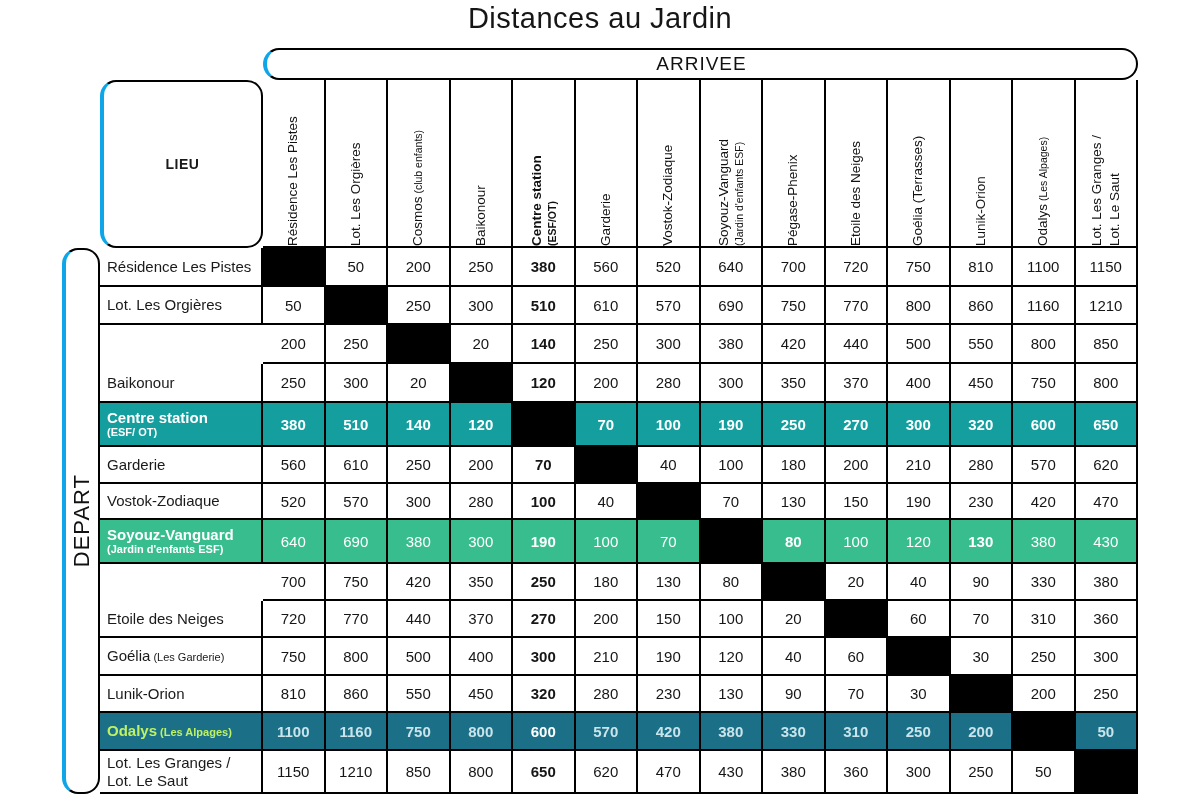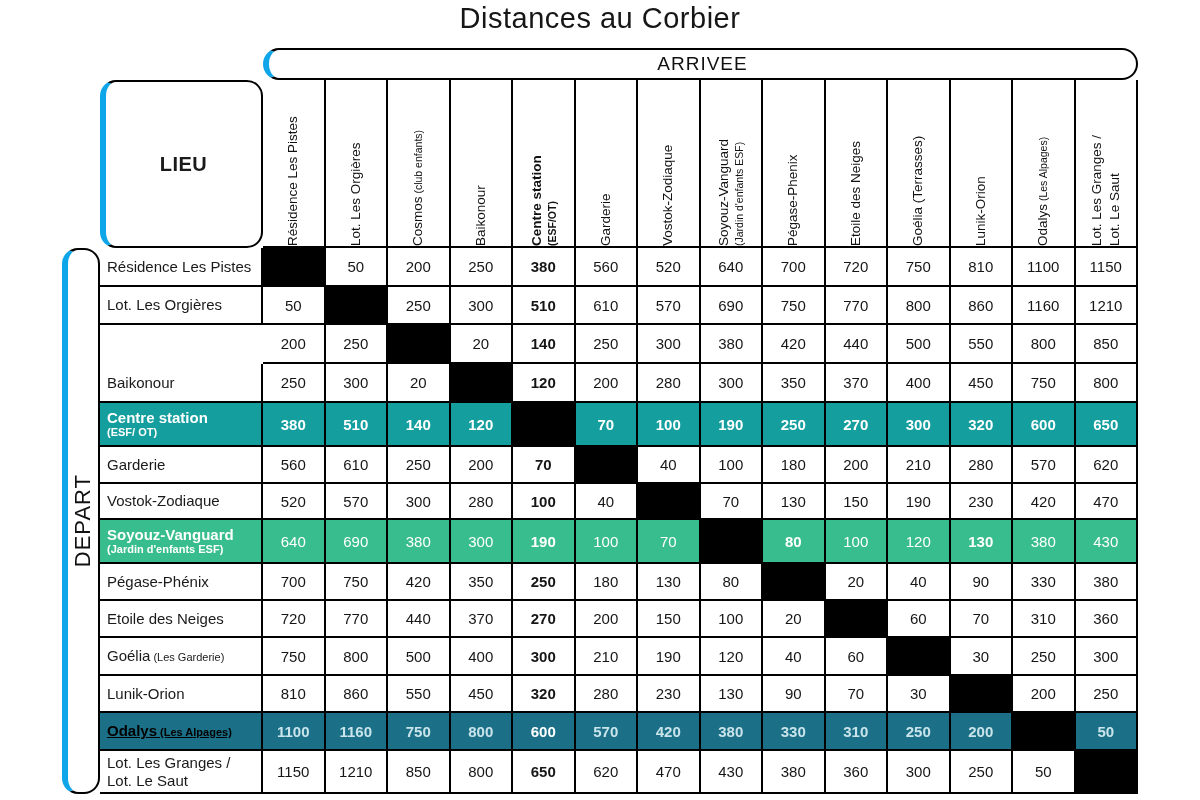--- a/index.html
+++ b/index.html
@@ -3,45 +3,45 @@
 <meta charset="utf-8">
 <style>
   html,body{margin:0;padding:0;background:#fff;}
   body{width:1200px;height:800px;position:relative;font-family:"Liberation Sans","DejaVu Sans",sans-serif;color:#1a1a1a;}
   .stage{position:absolute;left:0;top:0;width:1200px;height:800px;background:#fff;overflow:hidden;}
   .title{position:absolute;top:2px;left:0;width:100%;text-align:center;font-size:29px;letter-spacing:.5px;color:#161616;}
   #grid{position:absolute;left:62px;top:48px;display:grid;
         grid-template-columns:38px 163px repeat(14,62.5px);
         grid-template-rows:32px 168px 39px 38px 39px 39px 44px 37px 36px 44px 37px 37px 38px 37px 38px 43px;}
   .cell{border-right:2px solid #000;border-bottom:2px solid #000;background:#fff;box-sizing:border-box;overflow:hidden;}
-  .bl{border-left:6px solid #0ea5e9;border-radius:16px;}
+  .bl{border-left:4px solid #0ea5e9;border-radius:16px;}
   .bt{border-top:2px solid #000;}
   .sp{background:#fff;}
   .sp1{grid-area:1/1/2/3;}
   .sp2{grid-area:2/1/3/2;}
   .arrivee{grid-area:1/3/2/17;display:flex;align-items:center;justify-content:center;font-size:19px;letter-spacing:1px;color:#111;}
-  .lieu{grid-area:2/2/3/3;display:flex;align-items:center;justify-content:center;font-size:20px;font-weight:bold;letter-spacing:.5px;}
+  .lieu{grid-area:2/2/3/3;display:flex;align-items:center;justify-content:center;font-size:14px;font-weight:bold;letter-spacing:.5px;}
   .depart{grid-area:3/1/17/2;display:flex;align-items:center;justify-content:center;}
   .vrot{writing-mode:vertical-rl;transform:rotate(180deg);}
   .depart .vrot{font-size:22px;letter-spacing:1px;color:#111;}
   .hcell{display:flex;justify-content:center;}
   .hcell .vrot{height:100%;padding-top:9px;font-size:13.5px;line-height:1.3;color:#111;}
   .hcell .sm,.hcell .sub{font-size:10.5px;}
   .rlabel{display:flex;flex-direction:column;justify-content:center;padding-left:7px;font-size:15px;line-height:1.18;}
   .rlabel .sm{font-size:11px;}
   .rlabel .sub{font-size:11px;}
   .val{display:flex;align-items:center;justify-content:center;font-size:15px;color:#161616;}
   .b{font-weight:bold;}
   .diag{background:#000;}
 </style>
 </head>
 <body>
 
 <div class="stage">
-  <div class="title">Distances au Corbier</div>
+  <div class="title">Distances au Jardin</div>
 
   <div id="grid">
     <div class="sp sp1"></div>
     <div class="cell bl bt arrivee">ARRIVEE</div>
     <div class="sp sp2"></div>
     <div class="cell bl bt lieu">LIEU</div>
     <div class="cell bl bt depart">
       <span class="vrot">DEPART</span>
     </div>
 
@@ -246,23 +246,20 @@
       <div class="cell val b" style="grid-area: 10 / 7; background: rgb(56, 189, 142); color: rgb(255, 255, 255);">190</div>
       <div class="cell val" style="grid-area: 10 / 8; background: rgb(56, 189, 142); color: rgb(255, 255, 255);">100</div>
       <div class="cell val" style="grid-area: 10 / 9; background: rgb(56, 189, 142); color: rgb(255, 255, 255);">70</div>
       <div class="cell val diag" style="grid-area: 10 / 10;"></div>
       <div class="cell val b" style="grid-area: 10 / 11; background: rgb(56, 189, 142); color: rgb(255, 255, 255);">80</div>
       <div class="cell val" style="grid-area: 10 / 12; background: rgb(56, 189, 142); color: rgb(255, 255, 255);">100</div>
       <div class="cell val" style="grid-area: 10 / 13; background: rgb(56, 189, 142); color: rgb(255, 255, 255);">120</div>
       <div class="cell val b" style="grid-area: 10 / 14; background: rgb(56, 189, 142); color: rgb(255, 255, 255);">130</div>
       <div class="cell val" style="grid-area: 10 / 15; background: rgb(56, 189, 142); color: rgb(255, 255, 255);">380</div>
       <div class="cell val" style="grid-area: 10 / 16; background: rgb(56, 189, 142); color: rgb(255, 255, 255);">430</div>
-      <div class="cell rlabel" style="grid-area: 11 / 2;">
-        <div class="l1"><span>Pégase-Phénix</span></div>
-      </div>
       <div class="cell val" style="grid-area: 11 / 3;">700</div>
       <div class="cell val" style="grid-area: 11 / 4;">750</div>
       <div class="cell val" style="grid-area: 11 / 5;">420</div>
       <div class="cell val" style="grid-area: 11 / 6;">350</div>
       <div class="cell val b" style="grid-area: 11 / 7;">250</div>
       <div class="cell val" style="grid-area: 11 / 8;">180</div>
       <div class="cell val" style="grid-area: 11 / 9;">130</div>
       <div class="cell val" style="grid-area: 11 / 10;">80</div>
       <div class="cell val diag" style="grid-area: 11 / 11;"></div>
       <div class="cell val" style="grid-area: 11 / 12;">20</div>
@@ -314,21 +311,21 @@
       <div class="cell val b" style="grid-area: 14 / 7;">320</div>
       <div class="cell val" style="grid-area: 14 / 8;">280</div>
       <div class="cell val" style="grid-area: 14 / 9;">230</div>
       <div class="cell val" style="grid-area: 14 / 10;">130</div>
       <div class="cell val" style="grid-area: 14 / 11;">90</div>
       <div class="cell val" style="grid-area: 14 / 12;">70</div>
       <div class="cell val" style="grid-area: 14 / 13;">30</div>
       <div class="cell val diag" style="grid-area: 14 / 14;"></div>
       <div class="cell val" style="grid-area: 14 / 15;">200</div>
       <div class="cell val" style="grid-area: 14 / 16;">250</div>
-      <div class="cell rlabel b" style="grid-area: 15 / 2; background: rgb(27, 112, 136); color: #000000; text-decoration: underline;">
+      <div class="cell rlabel b" style="grid-area: 15 / 2; background: rgb(27, 112, 136); color: #bef264;">
         <div class="l1"><span>Odalys</span><span class="sm"> (Les Alpages)</span></div>
       </div>
       <div class="cell val b" style="grid-area: 15 / 3; background: rgb(27, 112, 136); color: rgb(201, 228, 234);">1100</div>
       <div class="cell val b" style="grid-area: 15 / 4; background: rgb(27, 112, 136); color: rgb(201, 228, 234);">1160</div>
       <div class="cell val b" style="grid-area: 15 / 5; background: rgb(27, 112, 136); color: rgb(201, 228, 234);">750</div>
       <div class="cell val b" style="grid-area: 15 / 6; background: rgb(27, 112, 136); color: rgb(201, 228, 234);">800</div>
       <div class="cell val b" style="grid-area: 15 / 7; background: rgb(27, 112, 136); color: rgb(255, 255, 255);">600</div>
       <div class="cell val b" style="grid-area: 15 / 8; background: rgb(27, 112, 136); color: rgb(201, 228, 234);">570</div>
       <div class="cell val b" style="grid-area: 15 / 9; background: rgb(27, 112, 136); color: rgb(201, 228, 234);">420</div>
       <div class="cell val b" style="grid-area: 15 / 10; background: rgb(27, 112, 136); color: rgb(201, 228, 234);">380</div>

